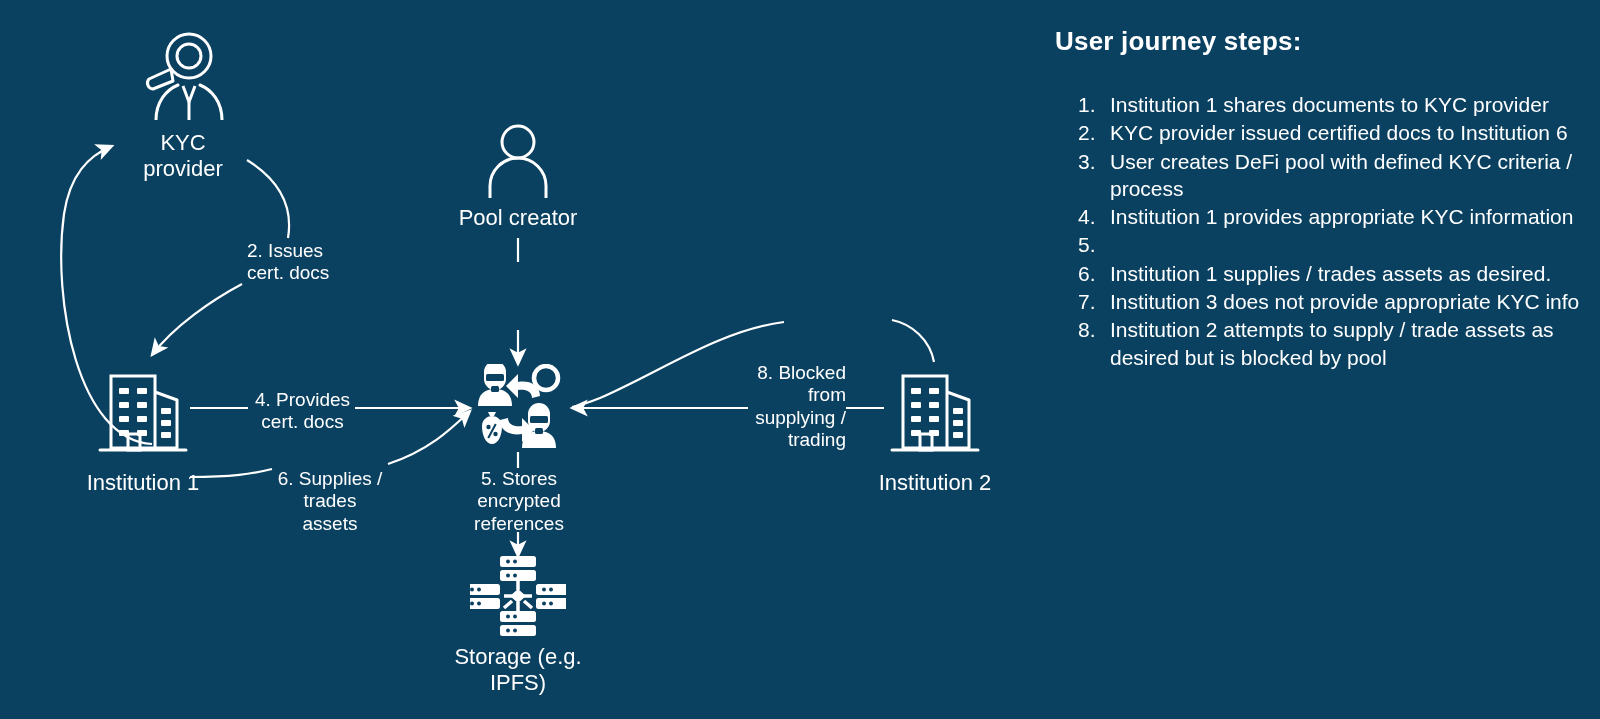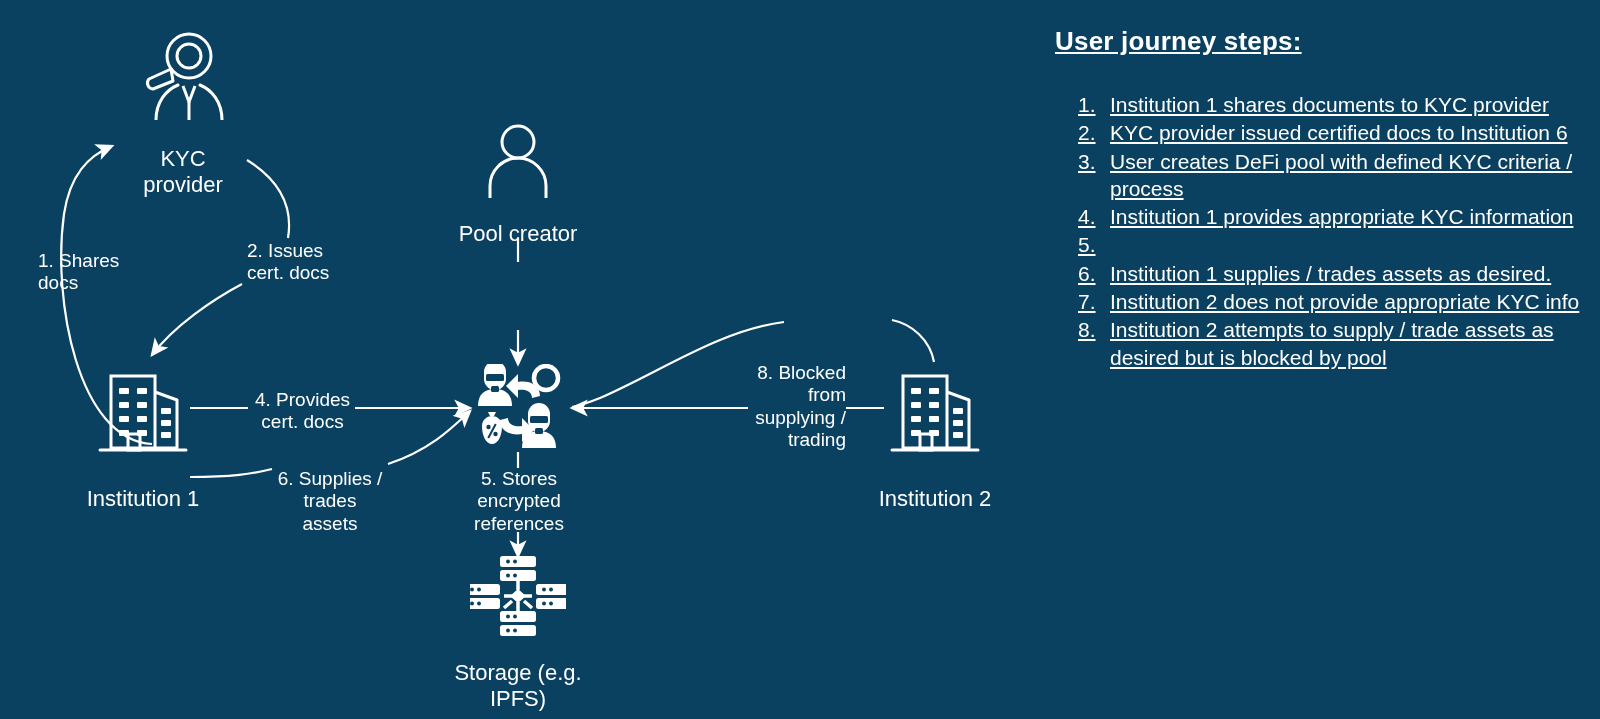--- a/index.html
+++ b/index.html
@@ -23,21 +23,20 @@
   .lbl {
     position: absolute;
     color: #ffffff;
     font-family: "Liberation Sans", sans-serif;
     line-height: 1.18;
     white-space: pre-line;
   }
   .node-label {
     font-size: 22px;
     text-align: center;
-    margin-top: 16px;
   }
   .edge-label {
     font-size: 19px;
   }
   .center { text-align: center; }
   .right  { text-align: right; }
   .left   { text-align: left; }
 
   
   svg.layer {
@@ -61,21 +60,20 @@
 
   
   .icon-box { position: absolute; }
 
   
   #steps-panel {
     position: absolute;
     left: 1052px;
     top: 26px;
     width: 530px;
-    text-decoration: underline;
   }
   #steps-title {
     font-size: 26px;
     font-weight: bold;
     letter-spacing: 0.2px;
     margin: 0 0 34px 3px;
   }
   ol.steps {
     list-style: none;
     margin: 0;
@@ -275,22 +273,20 @@
 
   <div class="lbl node-label center" style="left:428px; top:205px; width:180px;">Pool creator</div>
 
   <div class="lbl node-label center" style="left:58px; top:470px; width:170px;">Institution 1</div>
 
   <div class="lbl node-label center" style="left:850px; top:470px; width:170px;">Institution 2</div>
 
   <div class="lbl node-label center" style="left:428px; top:644px; width:180px;">Storage (e.g.
 IPFS)</div>
 
-  <div class="lbl edge-label left" style="left:38px; top:250px; width:140px;">1. Shares
-docs</div>
 
   <div class="lbl edge-label left" style="left:211px; top:240px; width:150px;margin-left:36px;">2. Issues
 cert. docs</div>
 
 
   <div class="lbl edge-label center" style="left:230px; top:389px; width:145px;">4. Provides
 cert. docs</div>
 
   <div class="lbl edge-label center" style="left:450px; top:468px; width:138px;">5. Stores
 encrypted
@@ -327,21 +323,21 @@
       </li>
       <li>
         <span class="num">5.</span>
       </li>
       <li>
         <span class="num">6.</span>
         <span class="txt">Institution 1 supplies / trades assets as desired.</span>
       </li>
       <li>
         <span class="num">7.</span>
-        <span class="txt">Institution 2 does not provide appropriate KYC info</span>
+        <span class="txt">Institution 3 does not provide appropriate KYC info</span>
       </li>
       <li>
         <span class="num">8.</span>
         <span class="txt">Institution 2 attempts to supply / trade assets as desired but is blocked by pool</span>
       </li>
     </ol>
   </div>
 
 </div>
 

